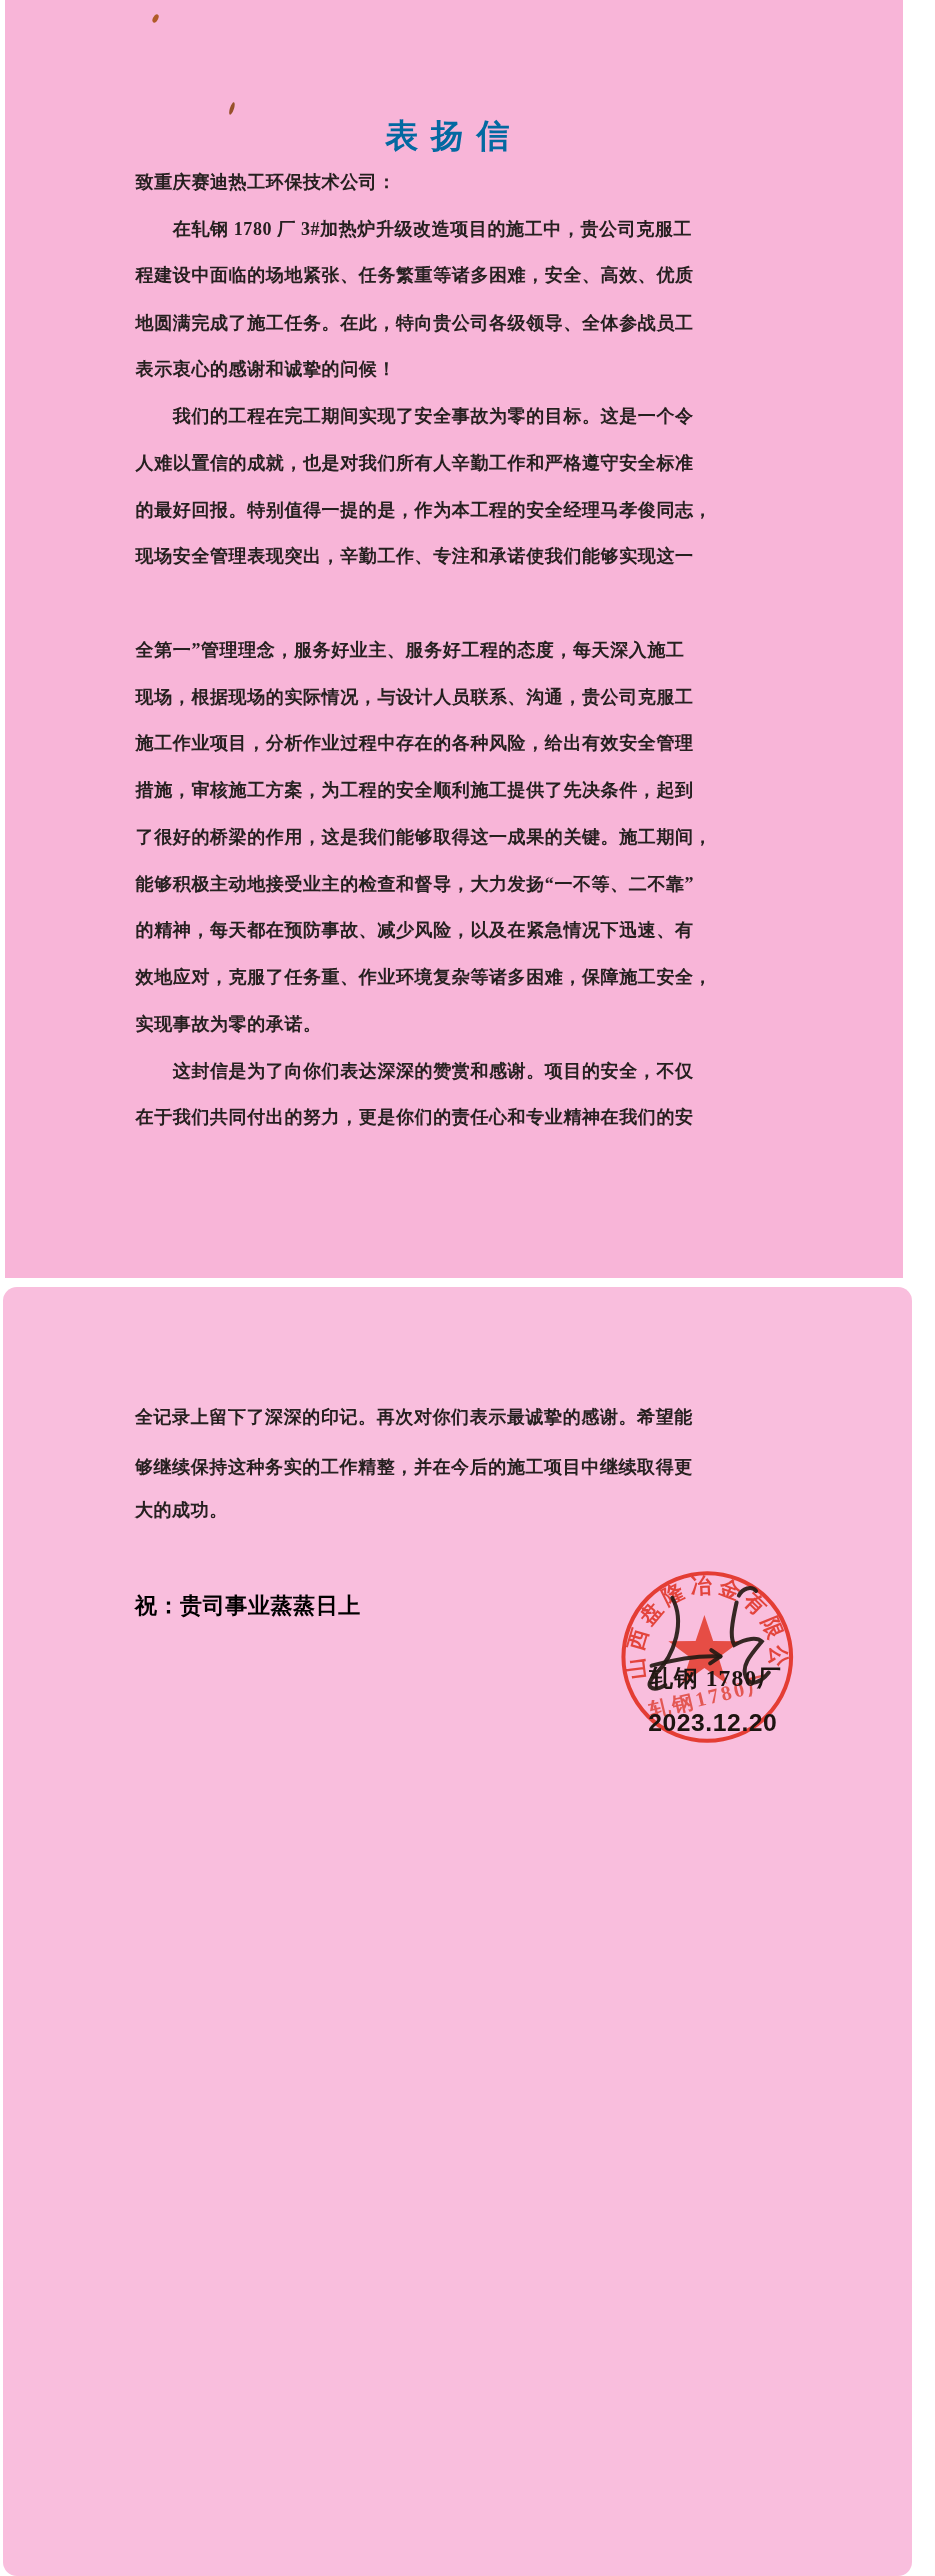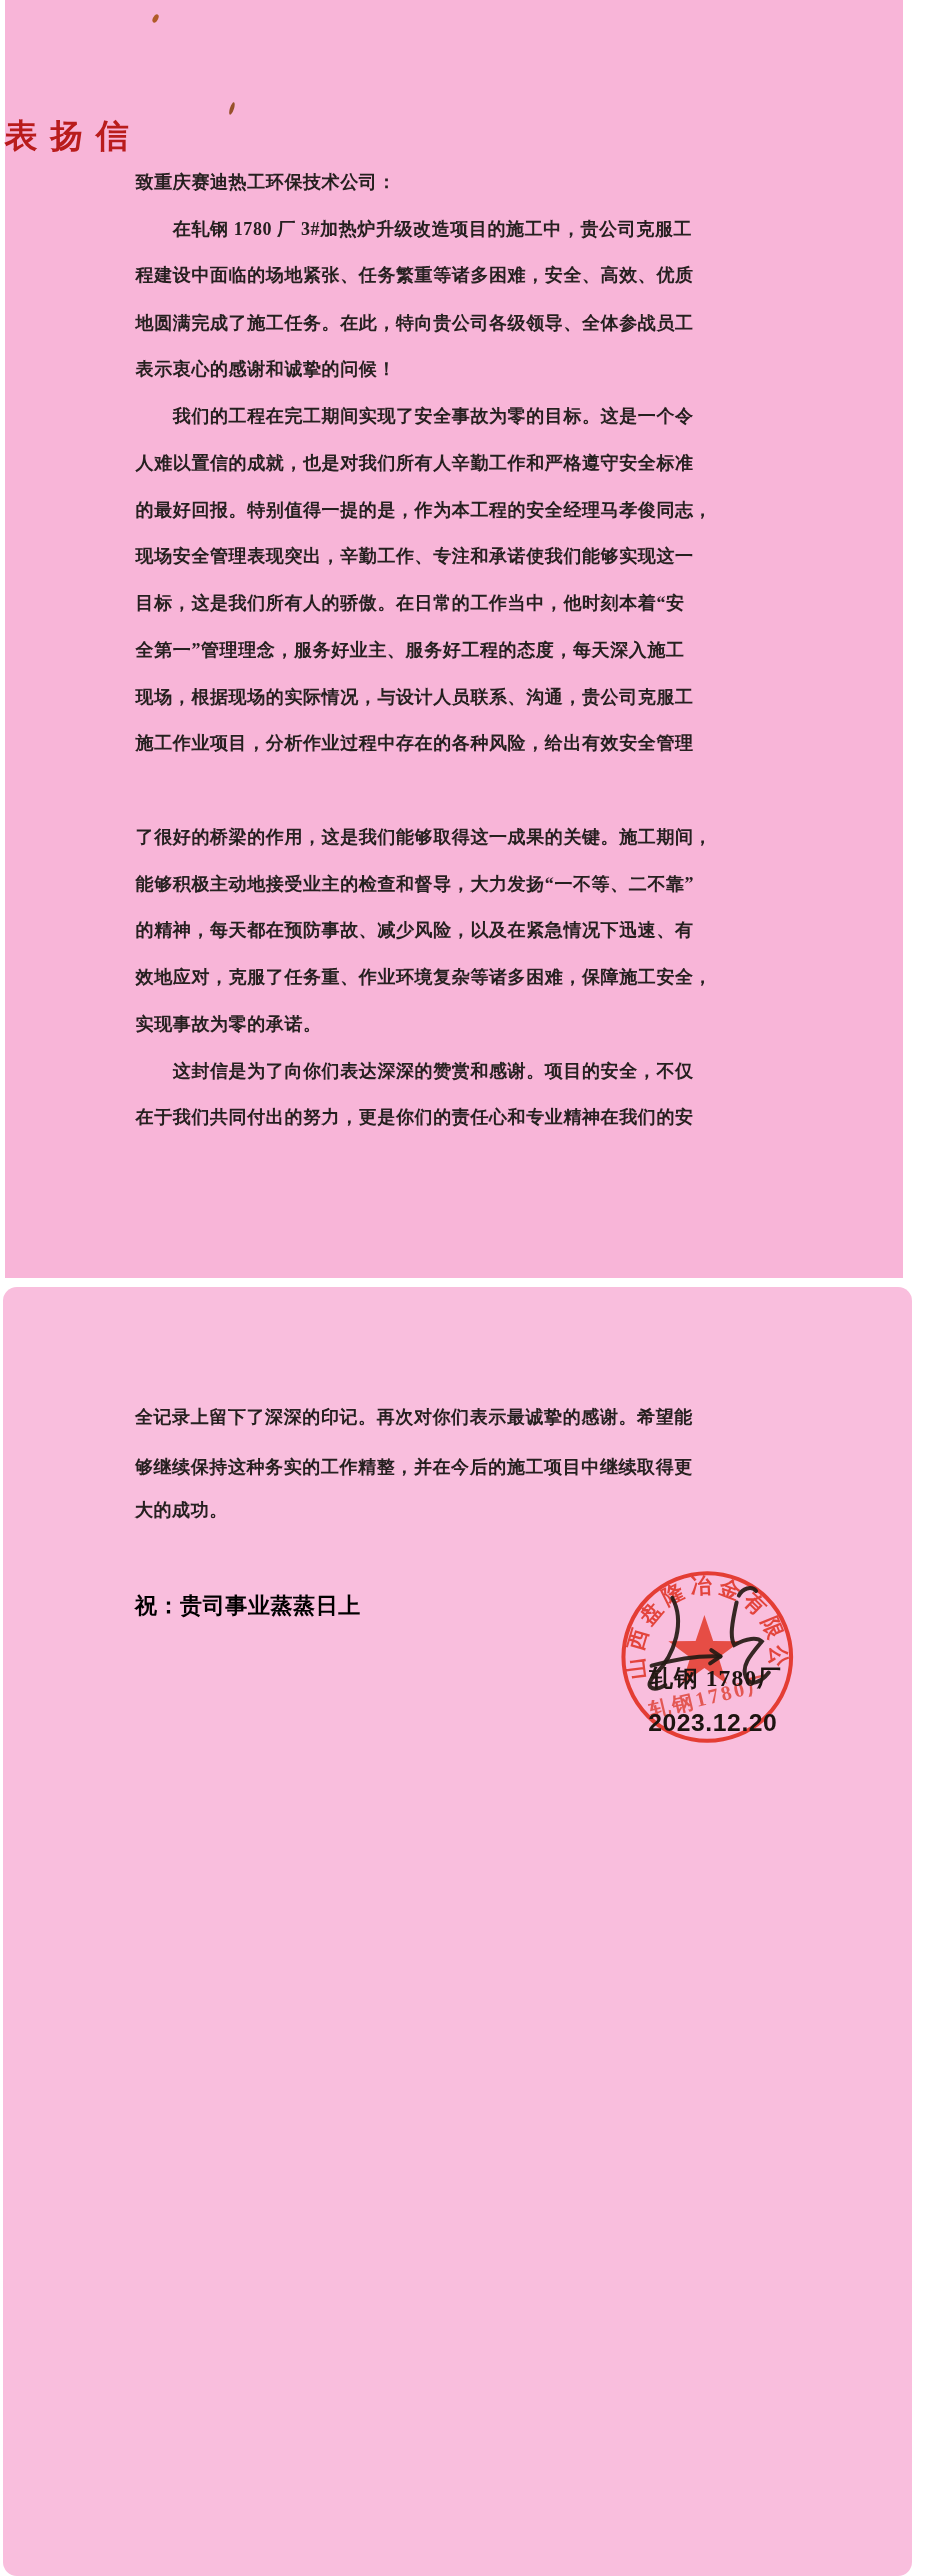--- a/index.html
+++ b/index.html
@@ -1,22 +1,22 @@
 <!DOCTYPE html>
 <html style="font-size:9.2px"><head>
 <meta charset="utf-8">
 <style>
   html,body{margin:0;padding:0;background:#ffffff;}
   .canvas{position:relative;width:935px;height:2576px;background:#ffffff;overflow:hidden;
           font-family:"Liberation Serif","DejaVu Serif",serif;}
   .page{position:absolute;}
   .page-1{left:4.6px;top:0;width:898px;height:1278px;background:#f8b5d8;}
   .page-2{left:2.9px;top:1287px;width:909px;height:1289px;background:#f9bedd;border-radius:14px;}
-  .doc-title{position:absolute;top:114px;left:0;width:100%;
-             font-size:33px;font-weight:bold;letter-spacing:12.6px;color:#b91c1c;}
+  .doc-title{position:absolute;top:114px;left:0;width:100%;text-align:center;
+             font-size:33px;font-weight:bold;letter-spacing:12.6px;color:#0369a1;}
   .line{position:absolute;left:131px;font-size:18px;font-weight:600;color:#262020;
         white-space:nowrap;letter-spacing:0.6px;text-align:center;}
   .page-2 .line{left:132px;}
   .closing{position:absolute;left:132px;top:304px;font-size:22px;font-weight:600;
            color:#000000;white-space:nowrap;letter-spacing:0.6px;}
   .speck{position:absolute;border-radius:50%;}
   .speck-1{left:148px;top:13.8px;width:5.2px;height:9.2px;background:#b05a28;transform:rotate(28deg);}
   .speck-2{left:225px;top:102px;width:4px;height:12.6px;background:#97502a;transform:rotate(18deg);}
   .stamp{position:absolute;left:614px;top:281px;width:184px;height:178px;}
   .stamp svg{display:block;}
@@ -34,24 +34,24 @@
 
     <div class="line" style="top:170px">致重庆赛迪热工环保技术公司：</div>
     <div class="line" style="top:217px">　　在轧钢 1780 厂 3#加热炉升级改造项目的施工中，贵公司克服工</div>
     <div class="line" style="top:263px">程建设中面临的场地紧张、任务繁重等诸多困难，安全、高效、优质</div>
     <div class="line" style="top:311px">地圆满完成了施工任务。在此，特向贵公司各级领导、全体参战员工</div>
     <div class="line" style="top:357px">表示衷心的感谢和诚挚的问候！</div>
     <div class="line" style="top:404px">　　我们的工程在完工期间实现了安全事故为零的目标。这是一个令</div>
     <div class="line" style="top:451px">人难以置信的成就，也是对我们所有人辛勤工作和严格遵守安全标准</div>
     <div class="line" style="top:498px">的最好回报。特别值得一提的是，作为本工程的安全经理马孝俊同志，</div>
     <div class="line" style="top:544px">现场安全管理表现突出，辛勤工作、专注和承诺使我们能够实现这一</div>
-    <div class="line" style="top:591px">目标，这是我们所有人的骄傲。在日常的工作当中，他时刻本着“安</div>
     <div class="line" style="top:638px">全第一”管理理念，服务好业主、服务好工程的态度，每天深入施工</div>
     <div class="line" style="top:685px">现场，根据现场的实际情况，与设计人员联系、沟通，贵公司克服工</div>
     <div class="line" style="top:731px">施工作业项目，分析作业过程中存在的各种风险，给出有效安全管理</div>
+    <div class="line" style="top:778px">措施，审核施工方案，为工程的安全顺利施工提供了先决条件，起到</div>
     <div class="line" style="top:825px">了很好的桥梁的作用，这是我们能够取得这一成果的关键。施工期间，</div>
     <div class="line" style="top:872px">能够积极主动地接受业主的检查和督导，大力发扬“一不等、二不靠”</div>
     <div class="line" style="top:918px">的精神，每天都在预防事故、减少风险，以及在紧急情况下迅速、有</div>
     <div class="line" style="top:965px">效地应对，克服了任务重、作业环境复杂等诸多困难，保障施工安全，</div>
     <div class="line" style="top:1012px">实现事故为零的承诺。</div>
     <div class="line" style="top:1059px">　　这封信是为了向你们表达深深的赞赏和感谢。项目的安全，不仅</div>
     <div class="line" style="top:1105px">在于我们共同付出的努力，更是你们的责任心和专业精神在我们的安</div>
   </div>
 
   <div class="page page-2">

